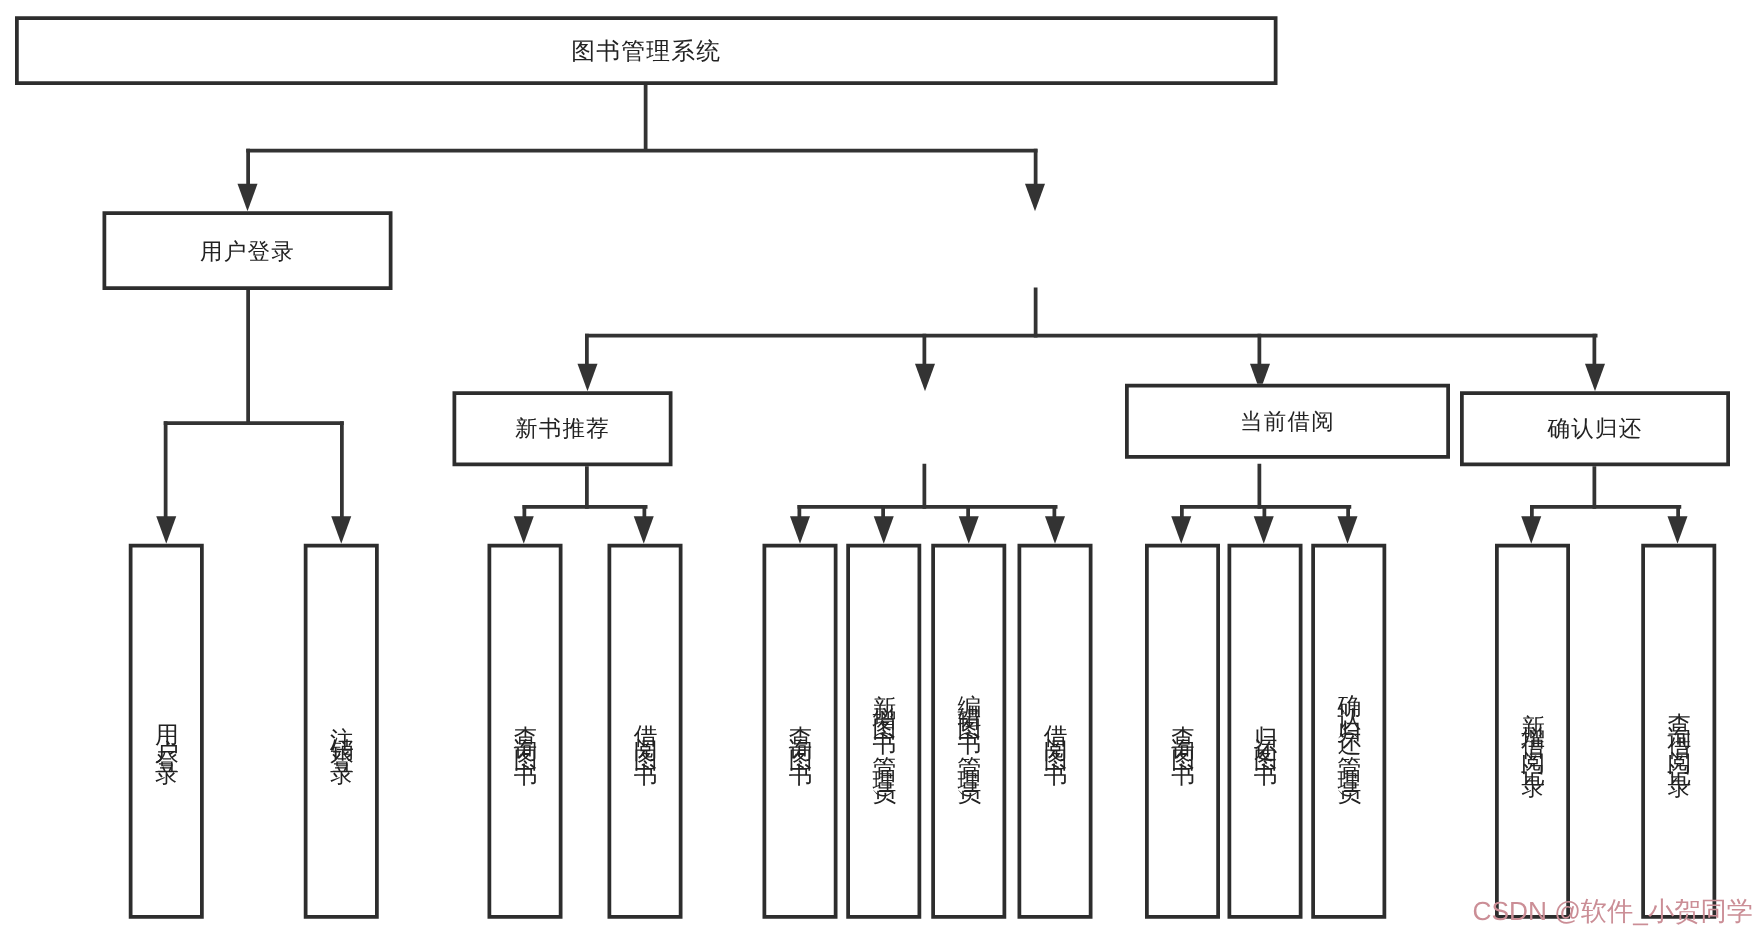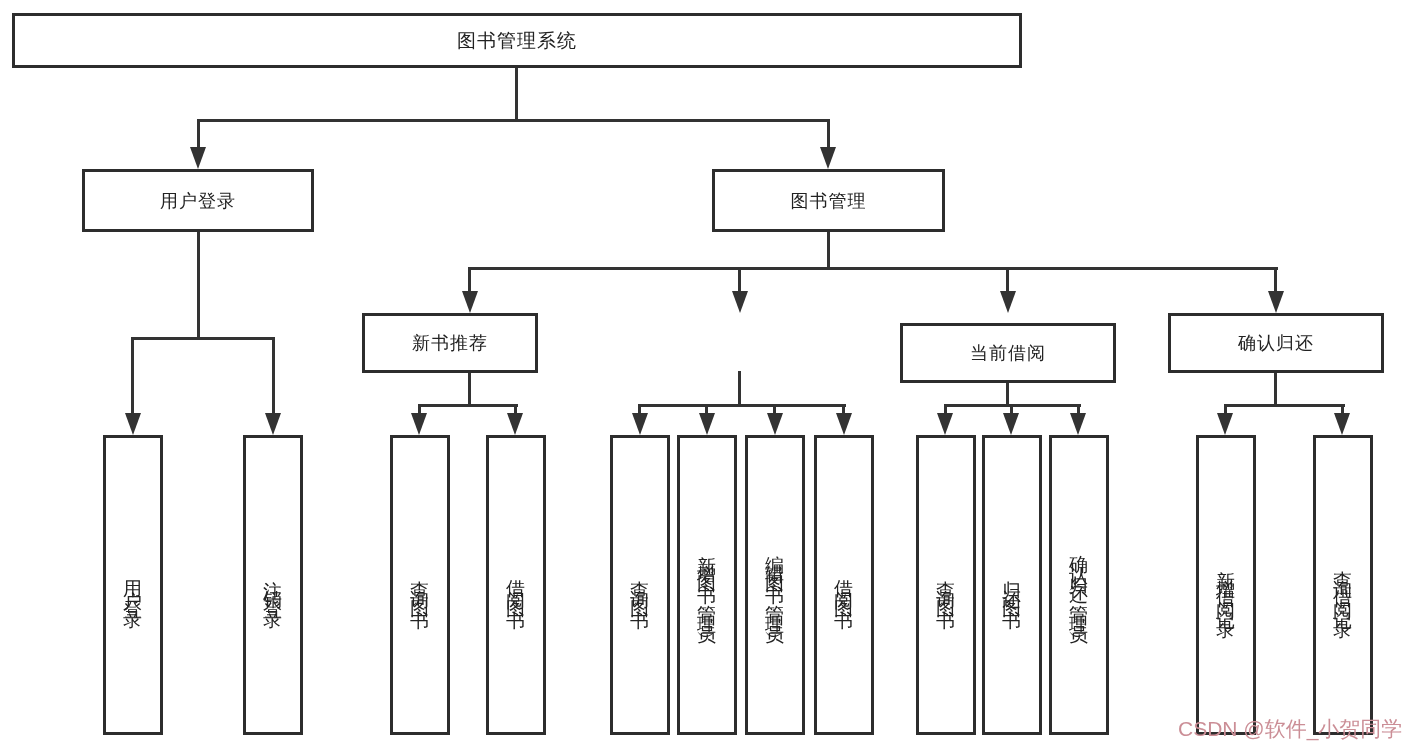--- a/index.html
+++ b/index.html
@@ -84,28 +84,25 @@
   <div class="ah" style="left:1217px;top:413px"></div>
   <div class="ah" style="left:1334px;top:413px"></div>
 
   <div class="node root" style="left:12px;top:13px;width:1010px;height:55px">
     <span>图书管理系统</span>
   </div>
 
   <div class="node" style="left:82px;top:169px;width:232px;height:63px">
     <span>用户登录</span>
   </div>
-  <div class="node" style="left:712px;top:169px;width:233px;height:63px">
-    <span>图书管理</span>
-  </div>
 
   <div class="node" style="left:362px;top:313px;width:176px;height:60px">
     <span>新书推荐</span>
   </div>
-  <div class="node" style="left:900px;top:323px;width:216px;height:60px">
+  <div class="node" style="left:900px;top:307px;width:260px;height:60px">
     <span>当前借阅</span>
   </div>
   <div class="node" style="left:1168px;top:313px;width:216px;height:60px">
     <span>确认归还</span>
   </div>
 
   <div class="node leaf" style="left:103px;top:435px;width:60px;height:300px">
     <span class="vtext">用户登录</span>
   </div>
   <div class="node leaf" style="left:243px;top:435px;width:60px;height:300px">

